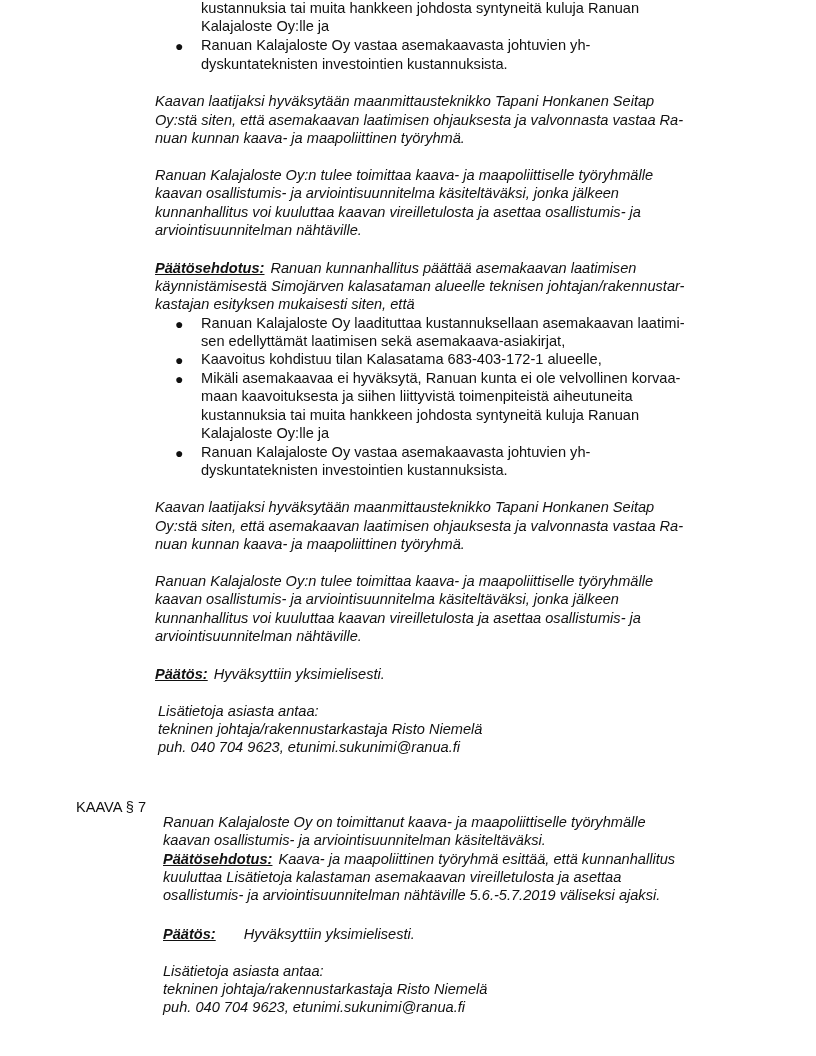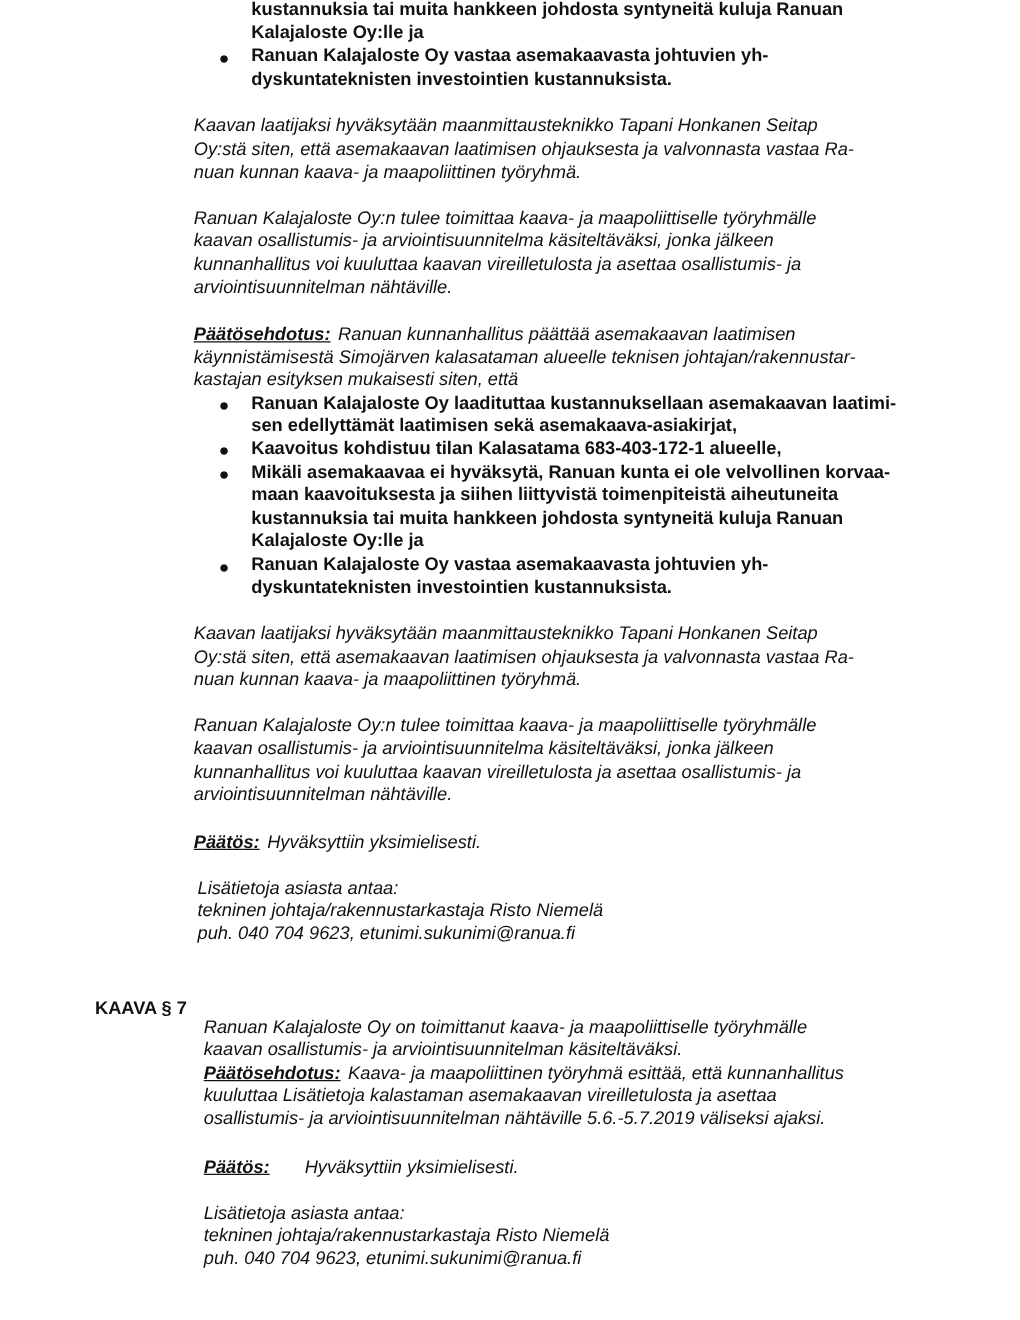--- a/index.html
+++ b/index.html
@@ -1,21 +1,21 @@
 <!DOCTYPE html>
 <html><head>
   <meta charset="utf-8">
   <style>
     html, body { margin: 0; padding: 0; background: #ffffff; }
     body {
       width: 816px; height: 1056px; position: relative; overflow: hidden;
       font-family: "Liberation Sans", sans-serif; font-size: 14.6px; color: #111111;
       line-height: 18.6px;
     }
-    .abs { position: absolute; font-weight: bold; }
+    .abs { position: absolute; }
     .line { white-space: nowrap; margin-top: 40px; }
     .bullet-dot { position: absolute; left: 175px; font-size: 14px; }
     .bullet-text { position: absolute; left: 201px; white-space: nowrap; }
     .para { position: absolute; left: 155px; white-space: nowrap; font-style: italic; }
     .label { font-weight: bold; text-decoration: underline; }
     .gap { display: inline-block; width: 6px; }
   </style>
 </head>
 <body>
 

